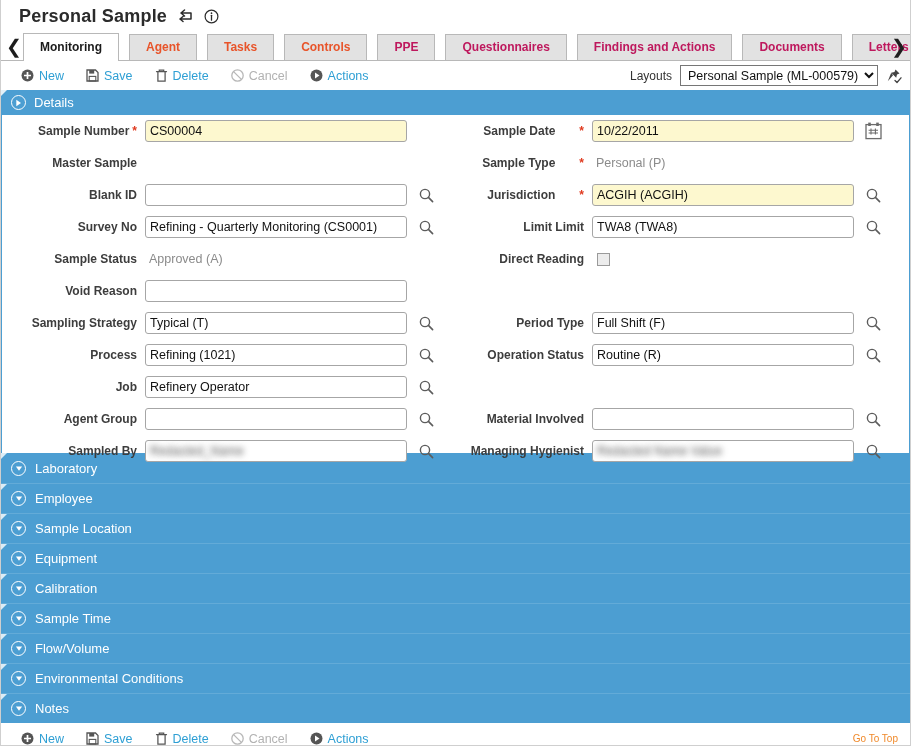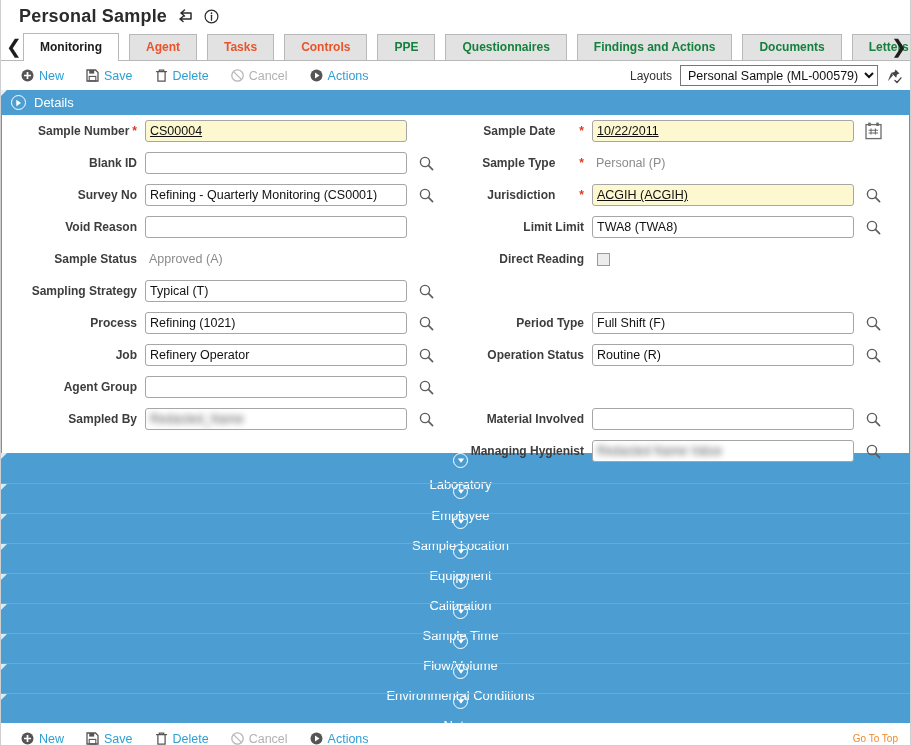--- a/index.html
+++ b/index.html
@@ -62,21 +62,21 @@
     color: #e8542a;
     background: #e2e2e2;
     border: 1px solid #b8b8b8;
     border-bottom: none;
     margin-right: 10px;
     white-space: nowrap;
     cursor: pointer;
     flex: none;
     text-align: center;
   }
-  .tab.inactive-gray { color: #15803d; }
+  .tab.inactive-gray { color: #be185d; }
   .tab.active {
     background: #ffffff;
     color: #1a1a1a;
     height: 28px;
     line-height: 27px;
     position: relative;
     z-index: 2;
     margin-bottom: -1px;
     border-color: #b8b8b8;
   }
@@ -188,21 +188,21 @@
     font-size: 12.5px;
     color: #111;
     padding: 0 4px;
     line-height: 20px;
     font-family: "Liberation Sans", sans-serif;
     white-space: nowrap;
     overflow: hidden;
   }
   .col.left .finput  { width: 262px; }
   .col.right .finput { width: 262px; }
-  .finput.required-fill { background: #fdf8cf; text-decoration: underline; }
+  .finput.required-fill { background: #fdf8cf; }
   .finput.blurred {
     color: transparent;
     text-shadow: 0 0 6px rgba(70,70,70,.95);
     user-select: none;
   }
   .ftext {
     font-size: 12.5px;
     color: #8b8b8b;
     padding-left: 4px;
     white-space: nowrap;
@@ -235,21 +235,20 @@
     height: 30px;
     display: flex;
     align-items: center;
     gap: 9px;
     padding-left: 10px;
     color: #fff;
     font-size: 13px;
     cursor: pointer;
     position: relative;
     border-top: 1px solid #63abd8;
-    flex-direction: column;
   }
   .crow:first-child { border-top: none; }
   .crow::before {
     content: "";
     position: absolute; left: 0; top: 0;
     border-top: 6px solid #ffffff;
     border-right: 6px solid transparent;
     opacity: .8;
   }
 
@@ -380,20 +379,26 @@
       <div class="col left" id="left-col">
           <div class="frow">
             <div class="flabel">
               <span>Sample Number</span>
               <span class="req">*</span>
             </div>
             <div class="finput required-fill">CS00004</div>
           </div>
           <div class="frow">
             <div class="flabel">
+              <span>Master Sample</span>
+            </div>
+            <div class="ftext"></div>
+          </div>
+          <div class="frow">
+            <div class="flabel">
               <span>Blank ID</span>
             </div>
             <div class="finput"></div>
             <div class="lookup">
               <svg width="15" height="15" viewBox="0 0 15 15">
                 <circle cx="6" cy="6" r="4.6" fill="none" stroke="#5c5c5c" stroke-width="1.4"></circle>
                 <path d="M9.4 9.4 L13.6 13.6" stroke="#5c5c5c" stroke-width="1.6" stroke-linecap="round"></path>
               </svg>
             </div>
           </div>
@@ -404,29 +409,29 @@
             <div class="finput">Refining - Quarterly Monitoring (CS0001)</div>
             <div class="lookup">
               <svg width="15" height="15" viewBox="0 0 15 15">
                 <circle cx="6" cy="6" r="4.6" fill="none" stroke="#5c5c5c" stroke-width="1.4"></circle>
                 <path d="M9.4 9.4 L13.6 13.6" stroke="#5c5c5c" stroke-width="1.6" stroke-linecap="round"></path>
               </svg>
             </div>
           </div>
           <div class="frow">
             <div class="flabel">
+              <span>Sample Status</span>
+            </div>
+            <div class="ftext">Approved (A)</div>
+          </div>
+          <div class="frow">
+            <div class="flabel">
               <span>Void Reason</span>
             </div>
             <div class="finput"></div>
-          </div>
-          <div class="frow">
-            <div class="flabel">
-              <span>Sample Status</span>
-            </div>
-            <div class="ftext">Approved (A)</div>
           </div>
           <div class="frow">
             <div class="flabel">
               <span>Sampling Strategy</span>
             </div>
             <div class="finput">Typical (T)</div>
             <div class="lookup">
               <svg width="15" height="15" viewBox="0 0 15 15">
                 <circle cx="6" cy="6" r="4.6" fill="none" stroke="#5c5c5c" stroke-width="1.4"></circle>
                 <path d="M9.4 9.4 L13.6 13.6" stroke="#5c5c5c" stroke-width="1.6" stroke-linecap="round"></path>

